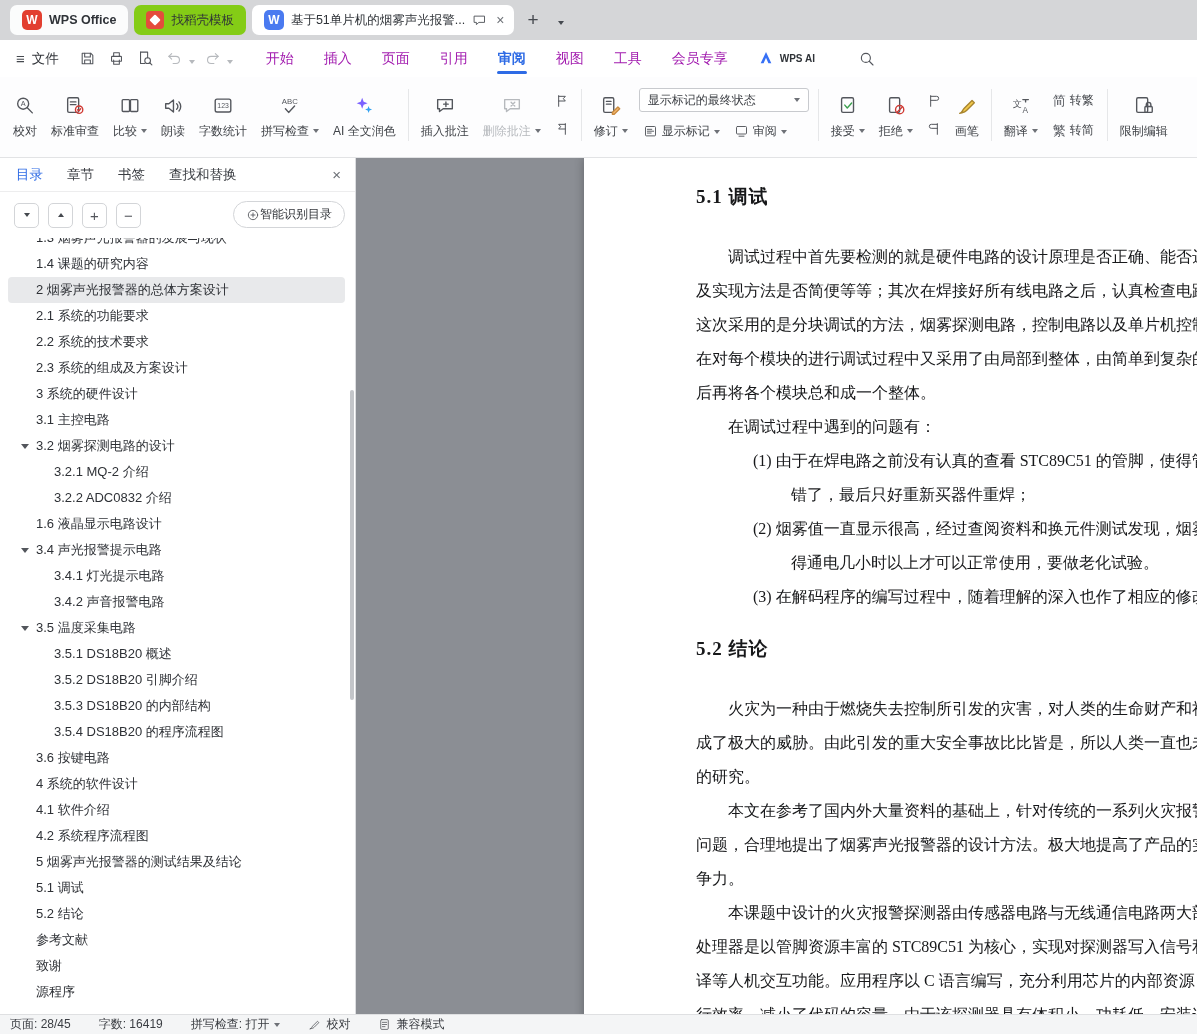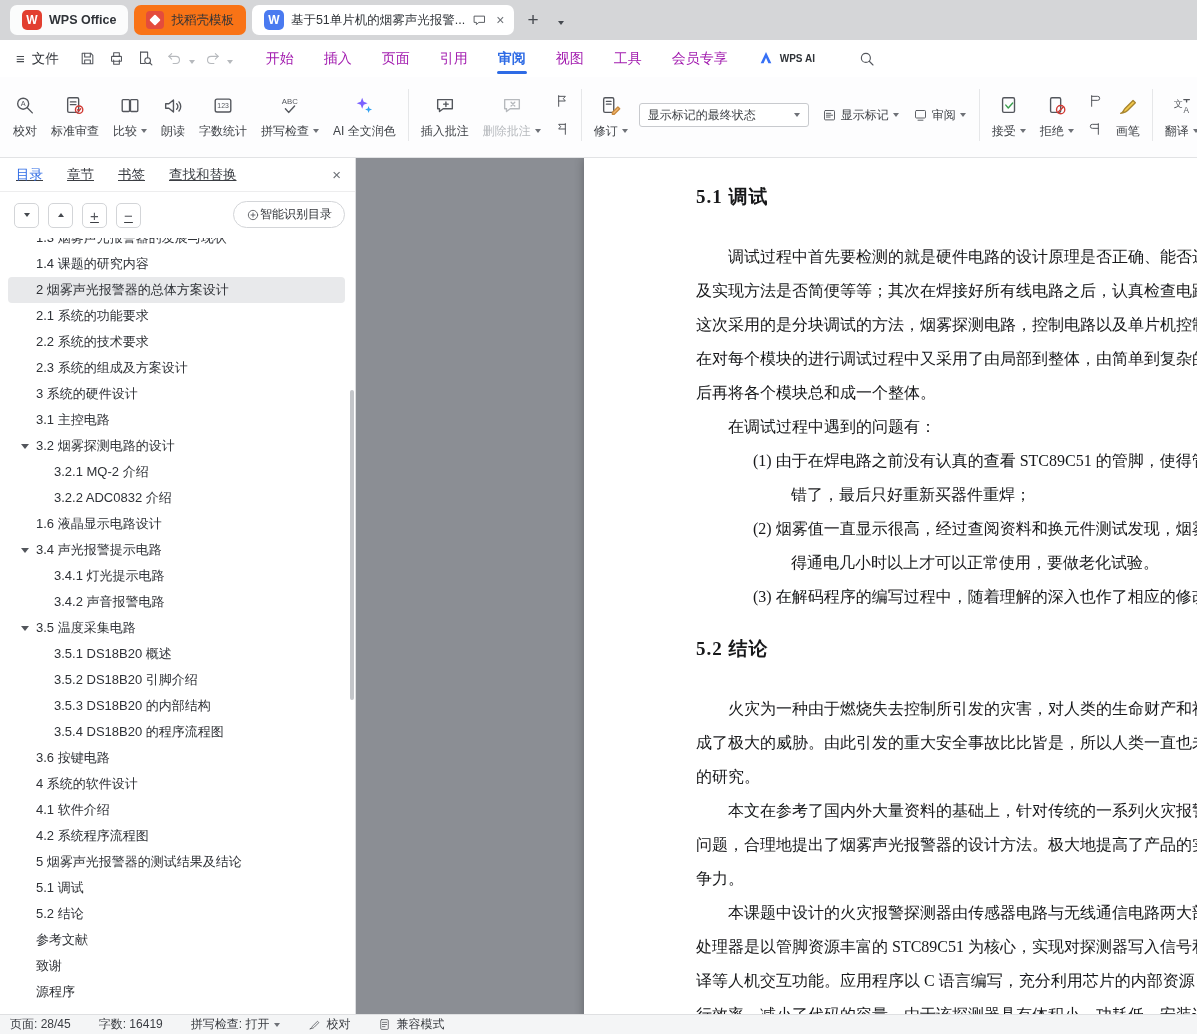--- a/index.html
+++ b/index.html
@@ -6,21 +6,21 @@
 html,body{background:#2b2b2b;}
 .app{position:relative;width:1197px;height:1034px;overflow:hidden;background:#fff;
   font-family:"Liberation Sans","DejaVu Sans",sans-serif;color:#3b3e43;cursor:default;}
 
 
 .tabbar{position:absolute;top:0;left:0;right:0;height:40px;background:var(--tabbar-bg,#d5d6d8);
   display:flex;align-items:center;padding-left:10px;gap:6px;}
 .tab{height:30px;border-radius:7px;display:flex;align-items:center;gap:7px;padding:0 12px;
   font-size:12.5px;color:#2f3338;white-space:nowrap;}
 .tab-home{background:#fbfcfc;font-weight:bold;}
-.tab-docer{background:#f97316;}
+.tab-docer{background:#84cc16;}
 .tab-doc{background:#ffffff;padding-right:8px;}
 .logo-wps,.logo-doc{width:20px;height:20px;border-radius:5px;color:#fff;font-weight:bold;font-size:12px;
   display:flex;align-items:center;justify-content:center;flex:0 0 auto;}
 .logo-wps{background:var(--wps-red,#e23f30);}
 .logo-doc{background:var(--doc-blue,#4a7af0);}
 .logo-docer{width:18px;height:18px;border-radius:4px;background:#e44c3c;position:relative;flex:0 0 auto;}
 .logo-docer::after{content:"";position:absolute;left:5px;top:5px;width:8px;height:8px;background:#fff;
   transform:rotate(45deg);border-radius:1px;}
 .bubble-icon{display:flex;align-items:center;color:#7a7e84;}
 .tab-close{font-size:14px;color:#6d7177;padding:0 2px;}
@@ -55,34 +55,34 @@
 .ribbon>*{flex:0 0 auto;}
 .rbtn{display:flex;flex-direction:column;align-items:center;justify-content:center;gap:6px;padding:4px 7px;
   border-radius:4px;}
 .rlabel{font-size:12px;color:#3f4247;display:flex;align-items:center;gap:4px;white-space:nowrap;}
 .rbtn.disabled .rlabel{color:var(--disabled,#b6b9bd);}
 .rbtn.disabled svg{stroke:var(--disabled,#b6b9bd);}
 .ricon{height:26px;display:flex;align-items:flex-end;}
 svg.ic{stroke:#53565c;fill:none;stroke-width:1.5;stroke-linecap:round;stroke-linejoin:round;}
 svg.ic text{stroke:none;fill:#53565c;font-family:"Liberation Sans",sans-serif;}
 .rsep{width:1px;align-self:stretch;margin:10px 5px;background:#e6e7e9;}
-.rstack{display:flex;flex-direction:row;gap:9px;justify-content:center;margin:0 4px;}
+.rstack{display:flex;flex-direction:column;gap:9px;justify-content:center;margin:0 4px;}
 .combo{width:170px;height:24px;border:1px solid #c8cace;border-radius:3px;background:#fff;font-size:12px;
   display:flex;align-items:center;justify-content:space-between;padding:0 8px;color:#3f4247;white-space:nowrap;}
 .rrow{display:flex;gap:6px;align-items:center;}
 .sbtn{display:flex;align-items:center;gap:4px;font-size:12px;color:#3f4247;padding:2px 4px;border-radius:3px;
   white-space:nowrap;}
 .rcol{display:flex;flex-direction:column;gap:8px;justify-content:center;margin:0 2px;}
 .sicon-btn{width:24px;height:20px;display:flex;align-items:center;justify-content:center;border-radius:3px;}
 .zh-ic{font-size:13px;color:#53565c;line-height:1;}
 .rbtn.restrict{margin-right:-34px;}
 
 
 .sidebar{position:absolute;top:158px;left:0;width:356px;bottom:20px;background:#fff;border-right:1px solid #dcdde0;
-  overflow:hidden;text-decoration:underline;}
+  overflow:hidden;}
 .side-tabs{height:34px;display:flex;align-items:center;padding:0 16px;gap:24px;border-bottom:1px solid #ededee;
   font-size:13.5px;color:#3a3d42;position:relative;}
 .side-tab.active{color:var(--accent,#2e6be5);}
 .side-close{position:absolute;right:14px;top:8px;font-size:15px;color:#6d7177;}
 .side-tools{height:46px;display:flex;align-items:center;padding:0 14px;gap:9px;position:relative;}
 .sq{width:25px;height:25px;border:1px solid #d3d5d8;border-radius:5px;display:flex;align-items:center;
   justify-content:center;color:#53565c;font-size:15px;line-height:1;}
 .pill{position:absolute;right:10px;top:9px;height:27px;border:1px solid #d3d5d8;border-radius:14px;display:flex;
   align-items:center;padding:0 12px;font-size:12px;color:#33363b;white-space:nowrap;}
 .toc-list{position:absolute;top:80px;left:0;right:6px;bottom:0;overflow:hidden;}

